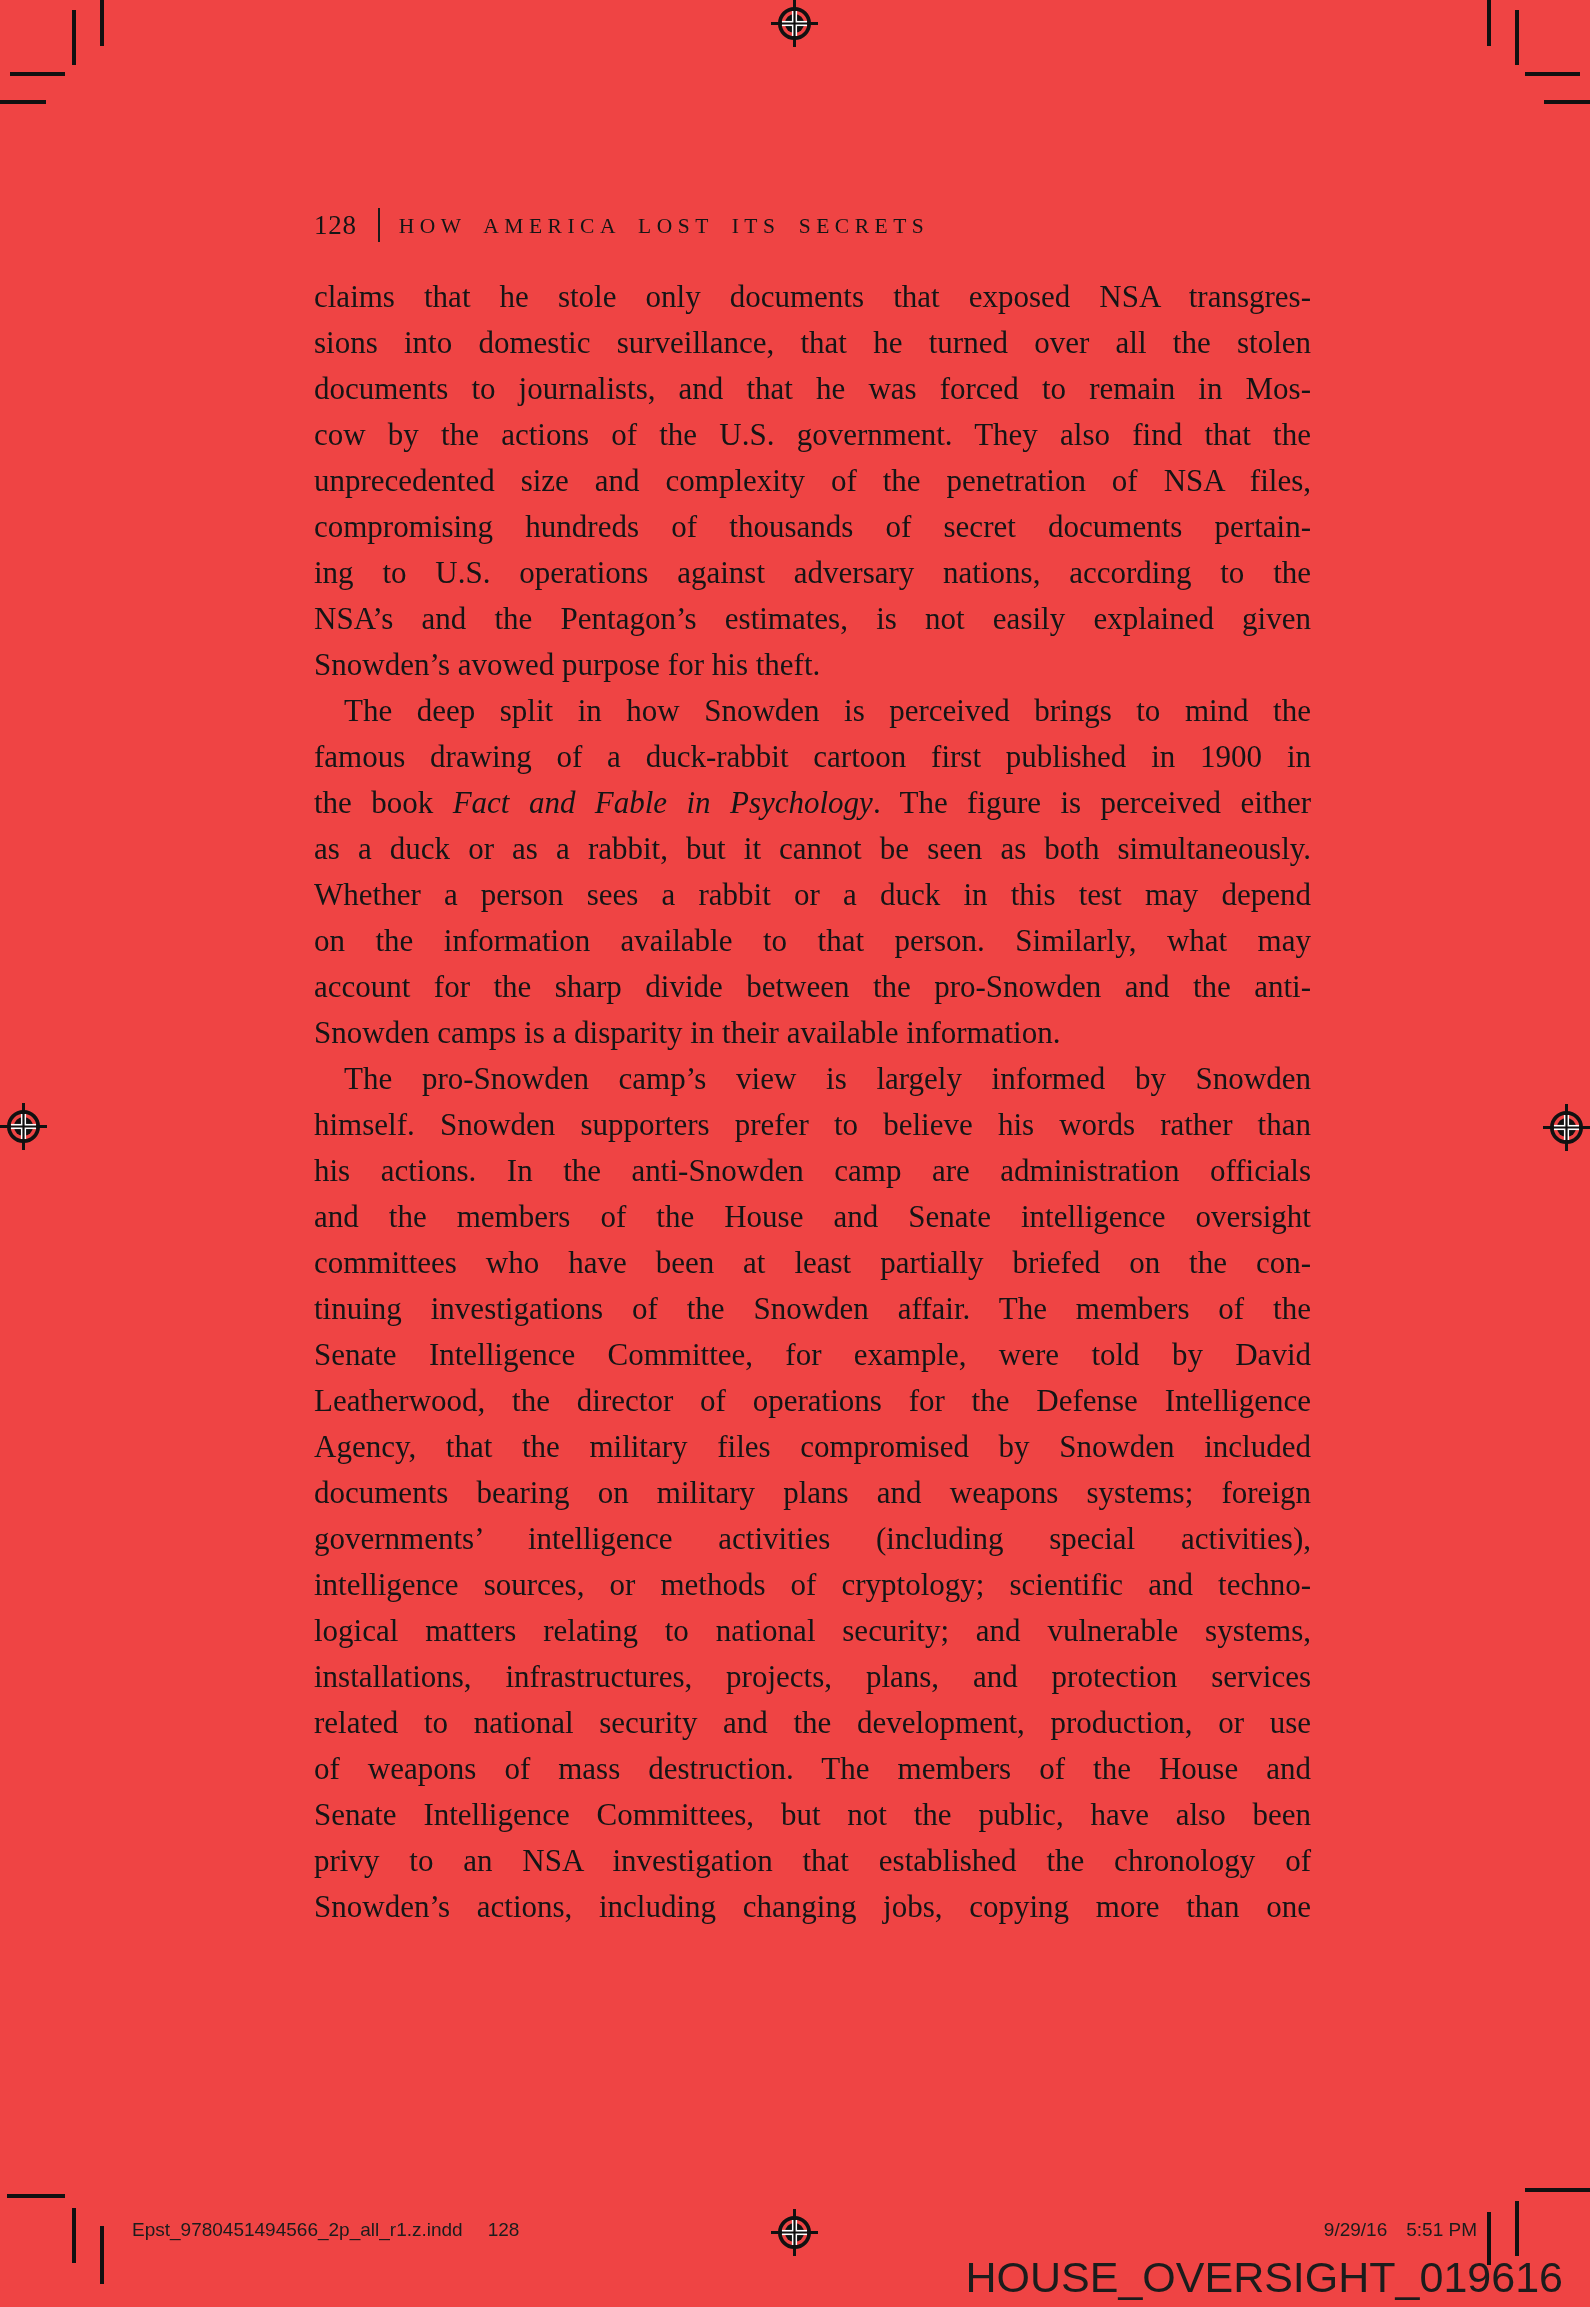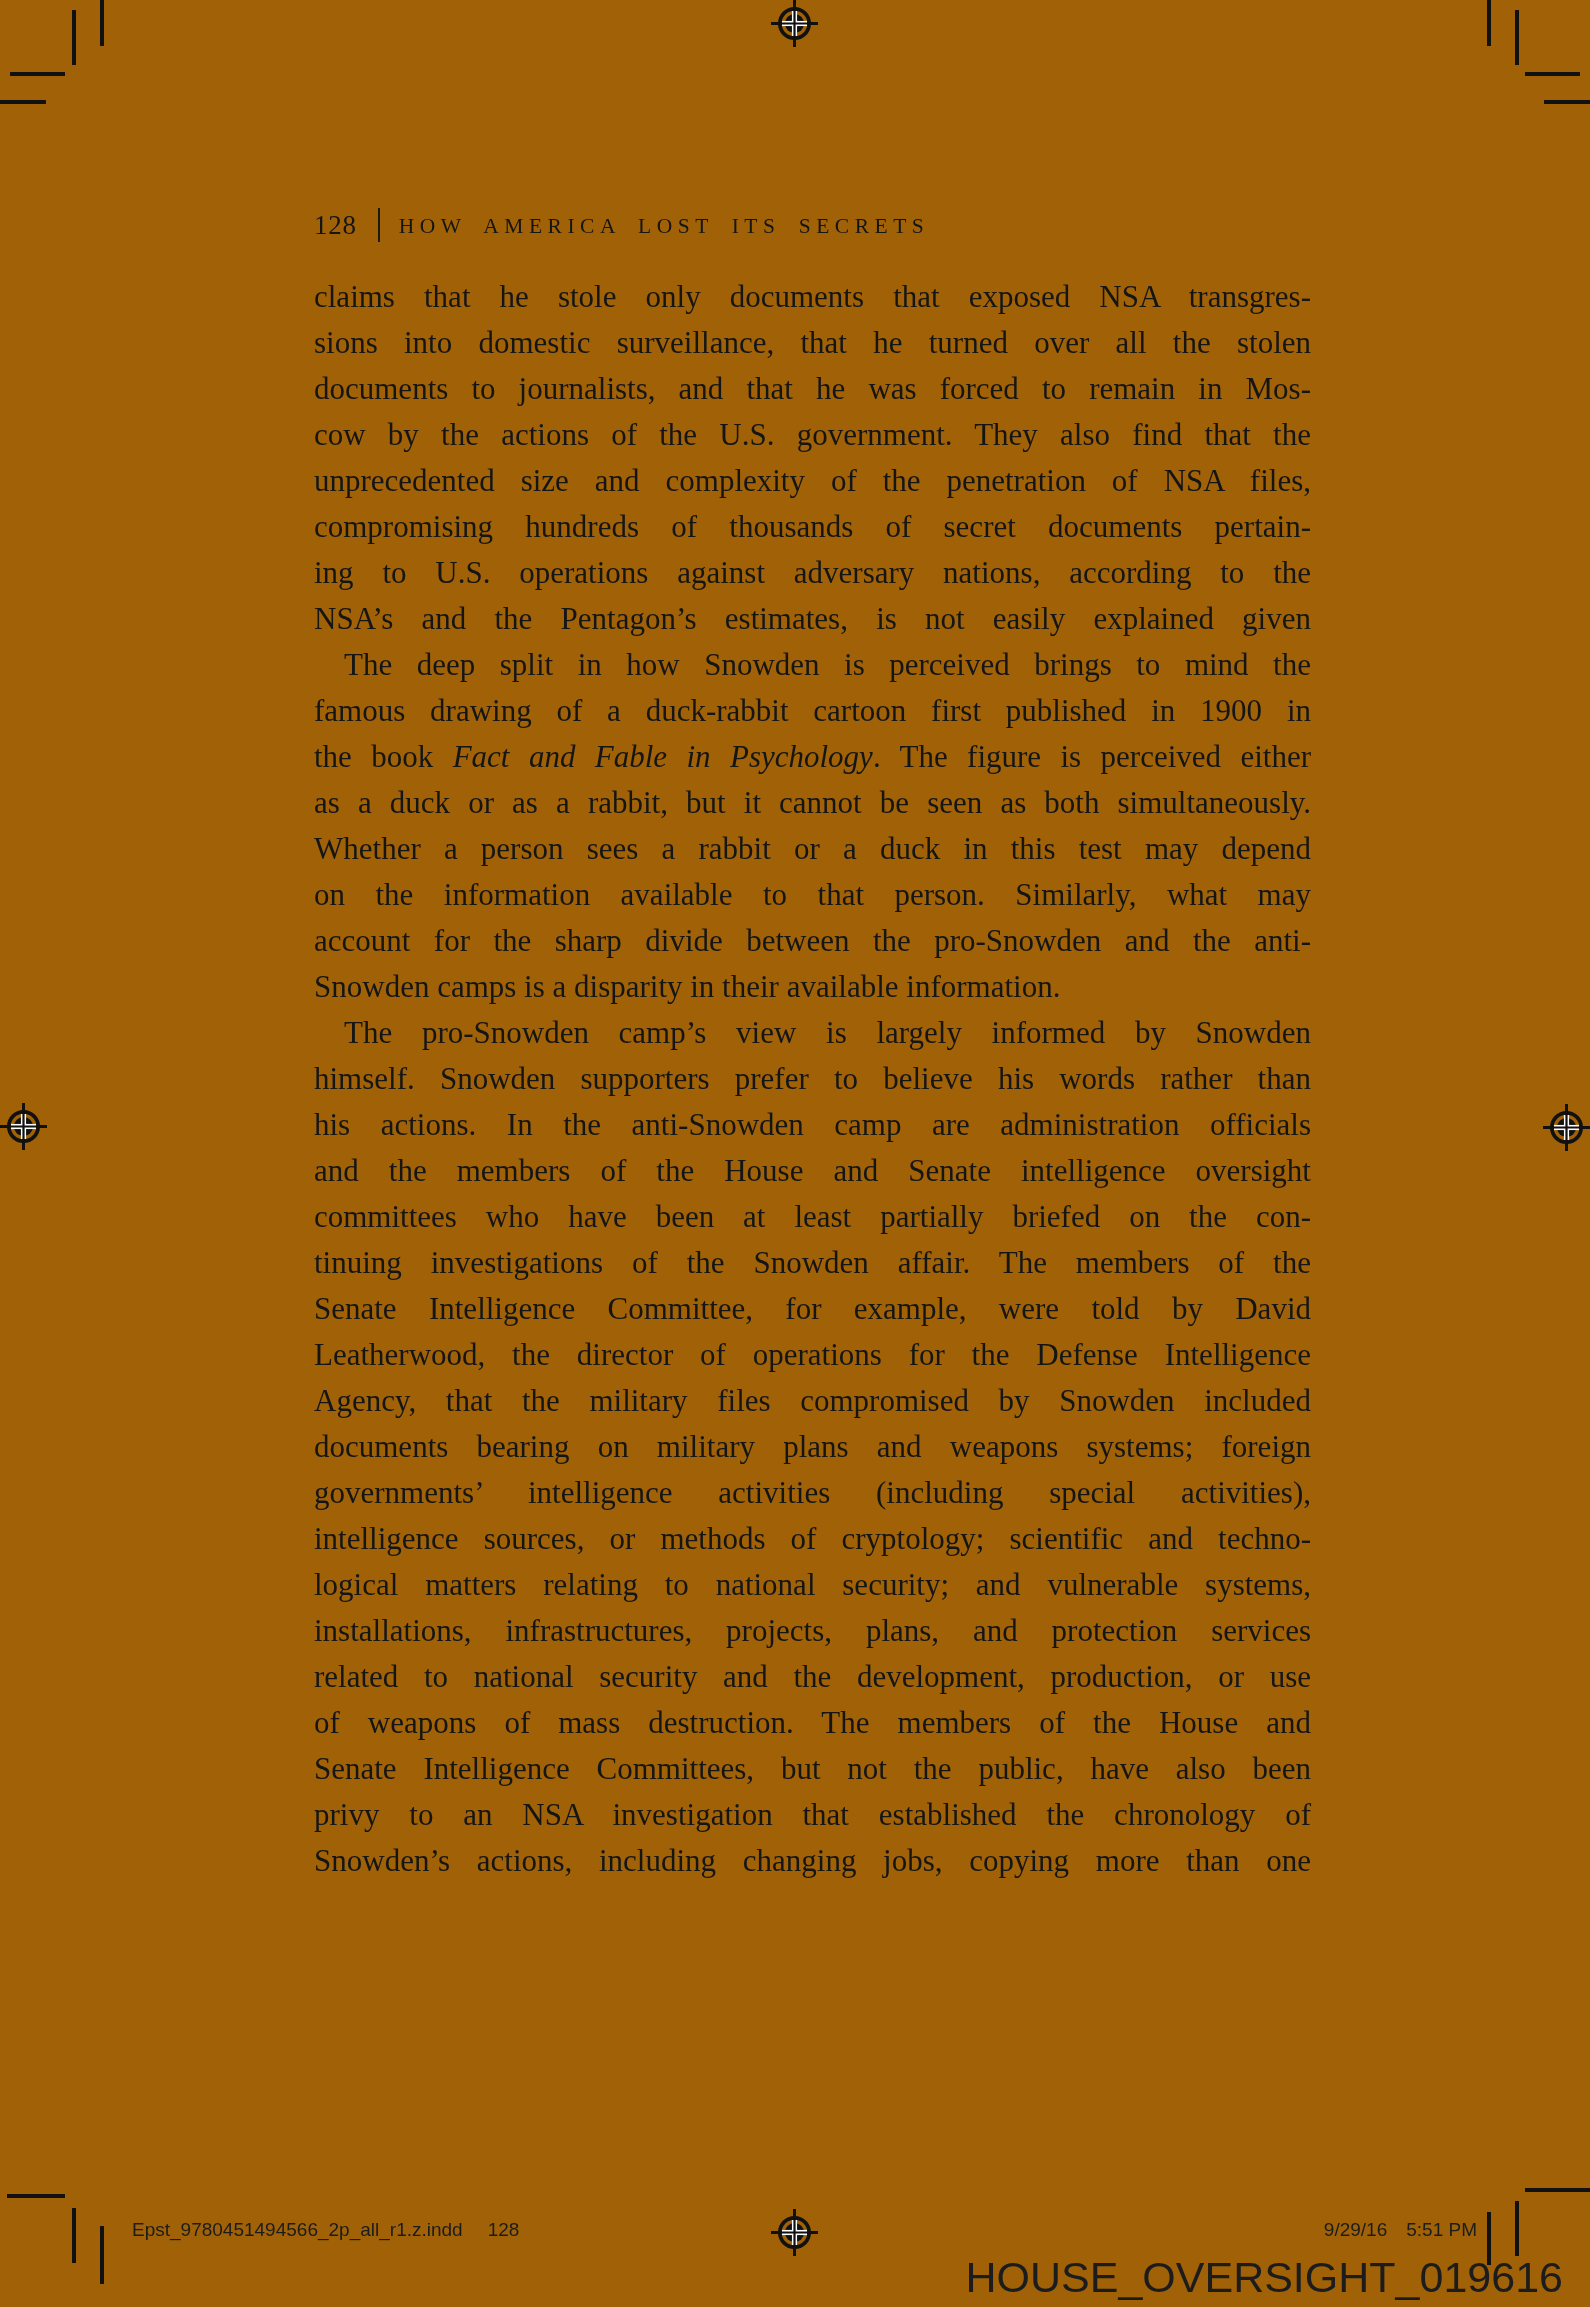--- a/index.html
+++ b/index.html
@@ -1,19 +1,19 @@
 <!DOCTYPE html>
 <html style="font-size:12px"><head>
 <meta charset="utf-8">
 <style>
   html,body{margin:0;padding:0;background:#e8e8e8;}
   #page{
     position:relative;
     width:1590px;height:2307px;
-    background:#a16207;
+    background:#ef4444;
     overflow:hidden;
     font-family:"Liberation Serif", serif;
     color:#151515;
   }
   
   .mark{position:absolute;background:#111;}
   .regmark{position:absolute;width:47px;height:47px;}
   
   #running-head{
     position:absolute;left:314px;top:208px;width:1006px;
@@ -137,20 +137,21 @@
   <div id="body-text">
       <div>
         <div class="line">claims that he stole only documents that exposed NSA transgres-</div>
         <div class="line">sions into domestic surveillance, that he turned over all the stolen</div>
         <div class="line">documents to journalists, and that he was forced to remain in Mos-</div>
         <div class="line">cow by the actions of the U.S. government. They also find that the</div>
         <div class="line">unprecedented size and complexity of the penetration of NSA files,</div>
         <div class="line">compromising hundreds of thousands of secret documents pertain-</div>
         <div class="line">ing to U.S. operations against adversary nations, according to the</div>
         <div class="line">NSA’s and the Pentagon’s estimates, is not easily explained given</div>
+        <div class="line last">Snowden’s avowed purpose for his theft.</div>
       </div>
       <div>
         <div class="line first">The deep split in how Snowden is perceived brings to mind the</div>
         <div class="line">famous drawing of a duck-rabbit cartoon first published in 1900 in</div>
         <div class="line"><span>the book </span><span class="it">Fact and Fable in Psychology</span><span>. The figure is perceived either</span></div>
         <div class="line">as a duck or as a rabbit, but it cannot be seen as both simultaneously.</div>
         <div class="line">Whether a person sees a rabbit or a duck in this test may depend</div>
         <div class="line">on the information available to that person. Similarly, what may</div>
         <div class="line">account for the sharp divide between the pro-Snowden and the anti-</div>
         <div class="line last">Snowden camps is a disparity in their available information.</div>

